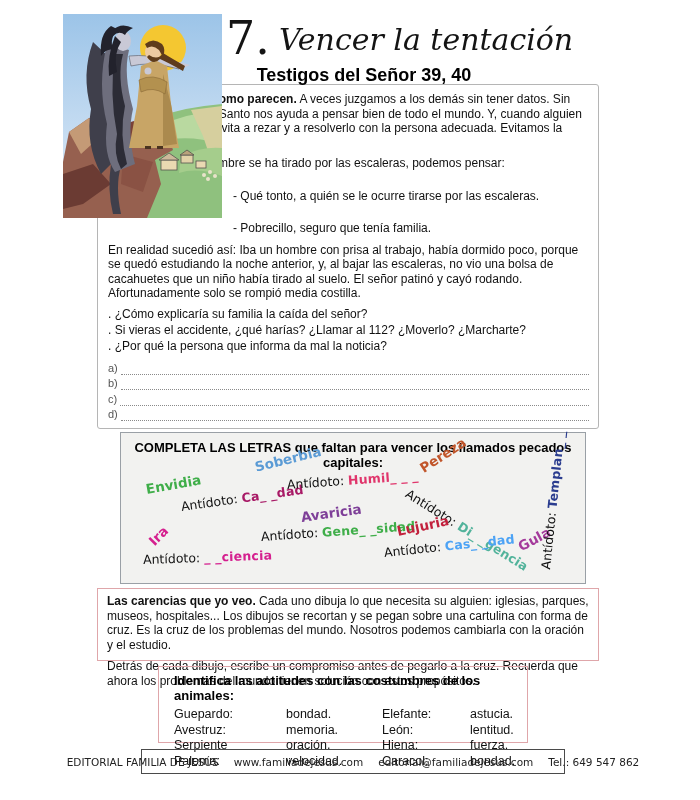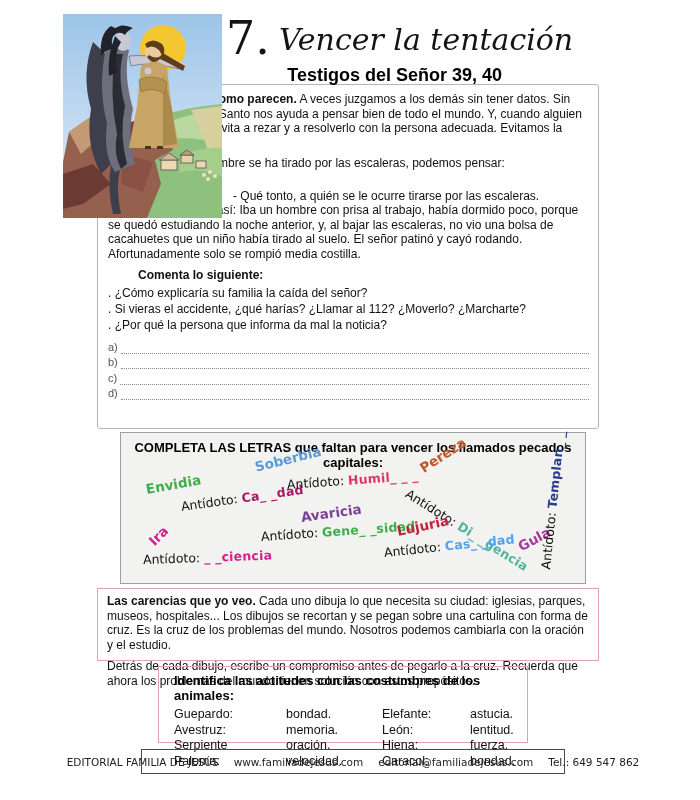--- a/index.html
+++ b/index.html
@@ -4,21 +4,21 @@
 <style>
   html,body{margin:0;padding:0;}
   body{
     width:700px;height:800px;background:#ffffff;position:relative;
     font-family:"Liberation Sans",sans-serif;color:#111;overflow:hidden;
   }
   .page{position:absolute;inset:0;}
 
   
   .illu{position:absolute;left:63px;top:14px;width:159px;height:204px;z-index:3;}
-  .header{position:absolute;left:226px;top:12px;width:276px;text-align:right;z-index:2;}
+  .header{position:absolute;left:226px;top:12px;width:276px;text-align:center;z-index:2;}
   .title-line{font-family:"DejaVu Serif",serif;white-space:nowrap;color:#141414;}
   .title-num{font-size:46px;line-height:52px;vertical-align:-4px;margin-right:9px;}
   .title-word{font-size:30px;font-style:italic;line-height:40px;}
   .subtitle{font-size:18px;font-weight:bold;margin-top:1px;color:#000;}
 
   
   .main-box{
     position:absolute;left:97px;top:84px;width:502px;height:345px;
     border:1px solid #b5b5b5;border-radius:3px;box-sizing:border-box;
     padding:7px 9px 0 10px;font-size:12px;line-height:14.5px;overflow:hidden;
@@ -148,24 +148,24 @@
       <span class="title-num">7.</span><span class="title-word">Vencer la tentación</span>
     </div>
     <div class="subtitle">Testigos del Señor 39, 40</div>
   </div>
 
   <div class="main-box">
     <p class="indent"><b>Las cosas no son como parecen.</b><span> A veces juzgamos a los demás sin tener datos. Sin embargo, el Espíritu Santo nos ayuda a pensar bien de todo el mundo. Y, cuando alguien hace algo mal, nos invita a rezar y a resolverlo con la persona adecuada. Evitamos la tentación de mentir.</span></p>
 
     <p class="indent" style="margin-bottom:1px;"><b>De la noticia:</b><span> Un hombre se ha tirado por las escaleras, podemos pensar:</span></p>
     <div class="bullet">- Qué tonto, a quién se le ocurre tirarse por las escaleras.</div>
+    <div class="bullet" style="margin-bottom:7px;">- Pobrecillo, seguro que tenía familia.</div>
 
     <p>En realidad sucedió así: Iba un hombre con prisa al trabajo, había dormido poco, porque se quedó estudiando la noche anterior, y, al bajar las escaleras, no vio una bolsa de cacahuetes que un niño había tirado al suelo. El señor patinó y cayó rodando. Afortunadamente solo se rompió media costilla.</p>
 
-    <div class="comenta-heading">Comenta lo siguiente:</div>
     <div class="q">. ¿Cómo explicaría su familia la caída del señor?</div>
     <div class="q">. Si vieras el accidente, ¿qué harías? ¿Llamar al 112? ¿Moverlo? ¿Marcharte?</div>
     <div class="q">. ¿Por qué la persona que informa da mal la noticia?</div>
 
     <div class="answers">
       <div class="answer-row">
         <span class="lbl">a)</span>
           <span class="dots"></span>
       </div>
       <div class="answer-row">
@@ -202,21 +202,21 @@
     <span class="ant a4"><span class="ant-label">Antídoto:</span><b style="color: rgb(77, 163, 245);">Cas_ _dad</b></span>
 
     <span class="pec p5" style="color: rgb(213, 32, 143);">Ira</span>
     <span class="ant a5"><span class="ant-label">Antídoto:</span><b style="color: rgb(213, 32, 143);">_ _ciencia</b></span>
 
     <span class="pec p6" style="color: rgb(164, 58, 155);">Gula</span>
     <span class="ant a6"><span class="ant-label">Antídoto:</span><b style="color: rgb(43, 61, 143);">Templan_ _</b></span>
   </div>
 
   <div class="carencias-box">
-    <p><b>Las carencias que yo veo.</b><span> Cada uno dibuja lo que necesita su ciudad: iglesias, parques, museos, hospitales... Los dibujos se recortan y se pegan sobre una cartulina con forma de cruz. Es la cruz de los problemas del mundo. Nosotros podemos cambiarla con la oración y el estudio.</span></p>
+    <p><b>Las carencias que yo veo.</b><span> Cada uno dibuja lo que necesita su alguien: iglesias, parques, museos, hospitales... Los dibujos se recortan y se pegan sobre una cartulina con forma de cruz. Es la cruz de los problemas del mundo. Nosotros podemos cambiarla con la oración y el estudio.</span></p>
     <p>Detrás de cada dibujo, escribe un compromiso antes de pegarlo a la cruz. Recuerda que ahora los problemas del mundo tienen solución con estos propósitos.</p>
   </div>
 
   <div class="animals-box">
     <div class="animals-title">Identifica las actitudes con las costumbres de los animales:</div>
     <div class="animals-grid">
       <span>Guepardo:</span>
       <span>bondad.</span>
       <span>Elefante:</span>
       <span>astucia.</span>

